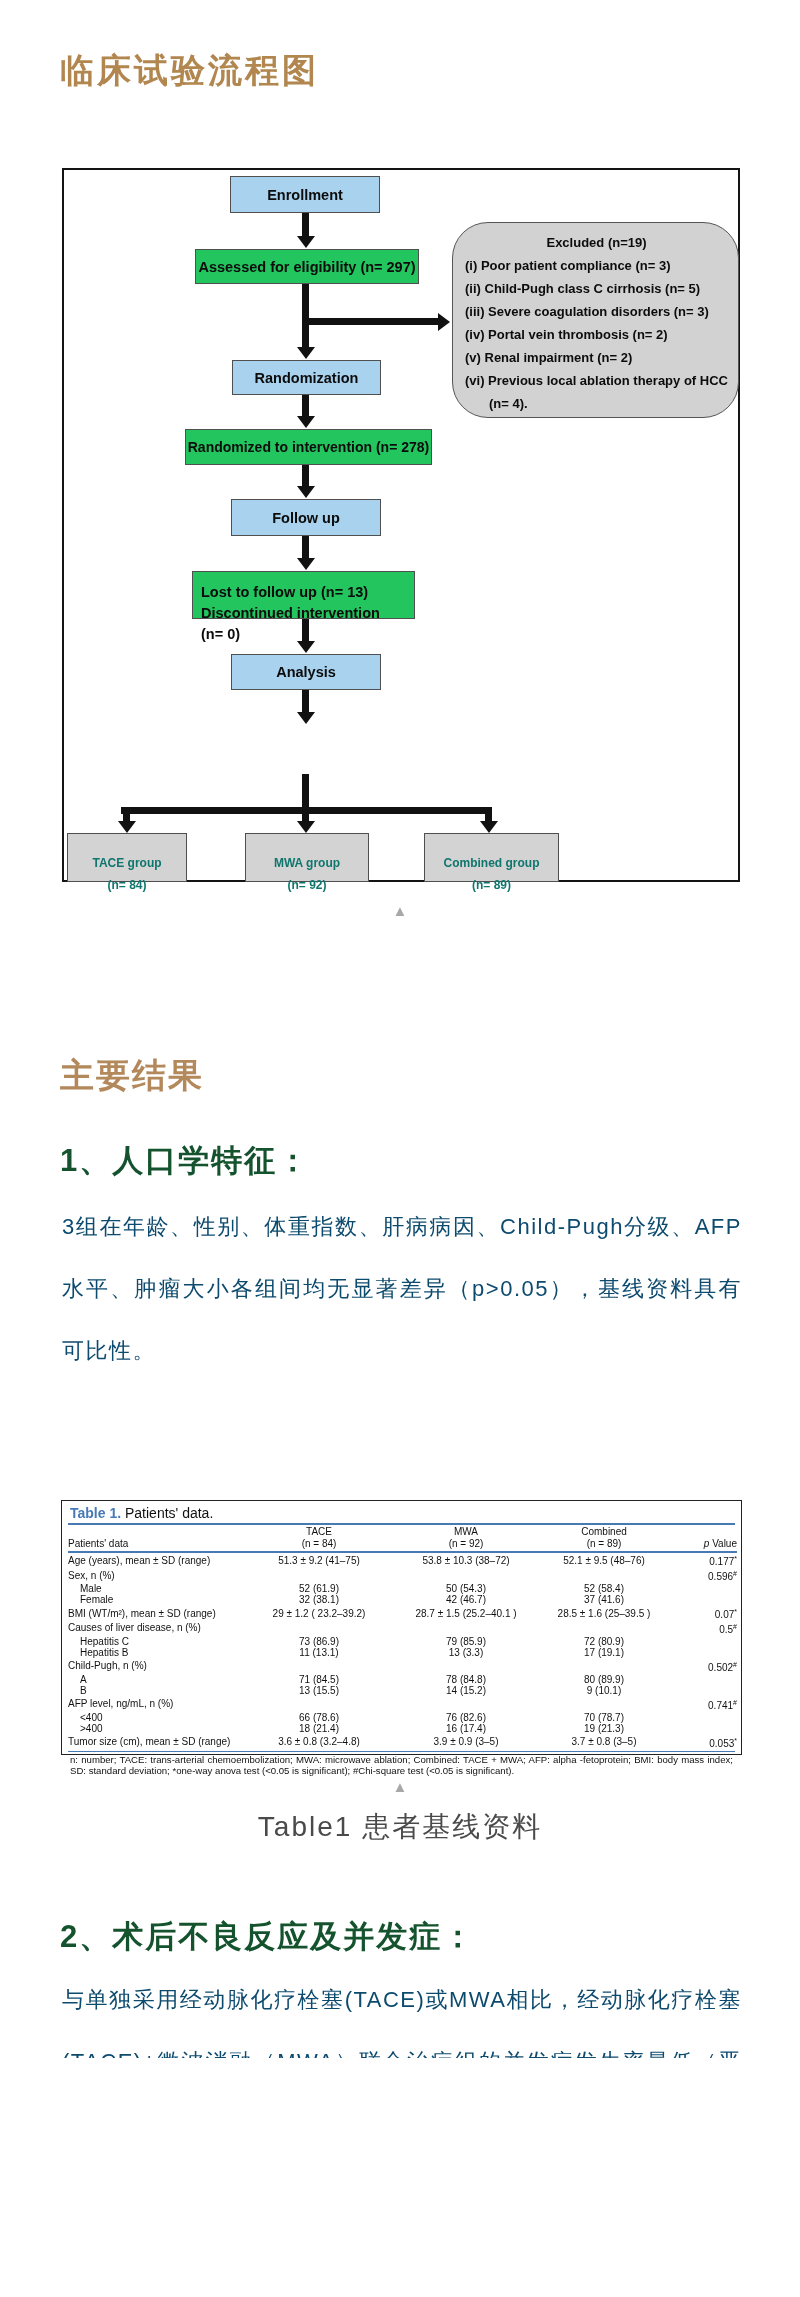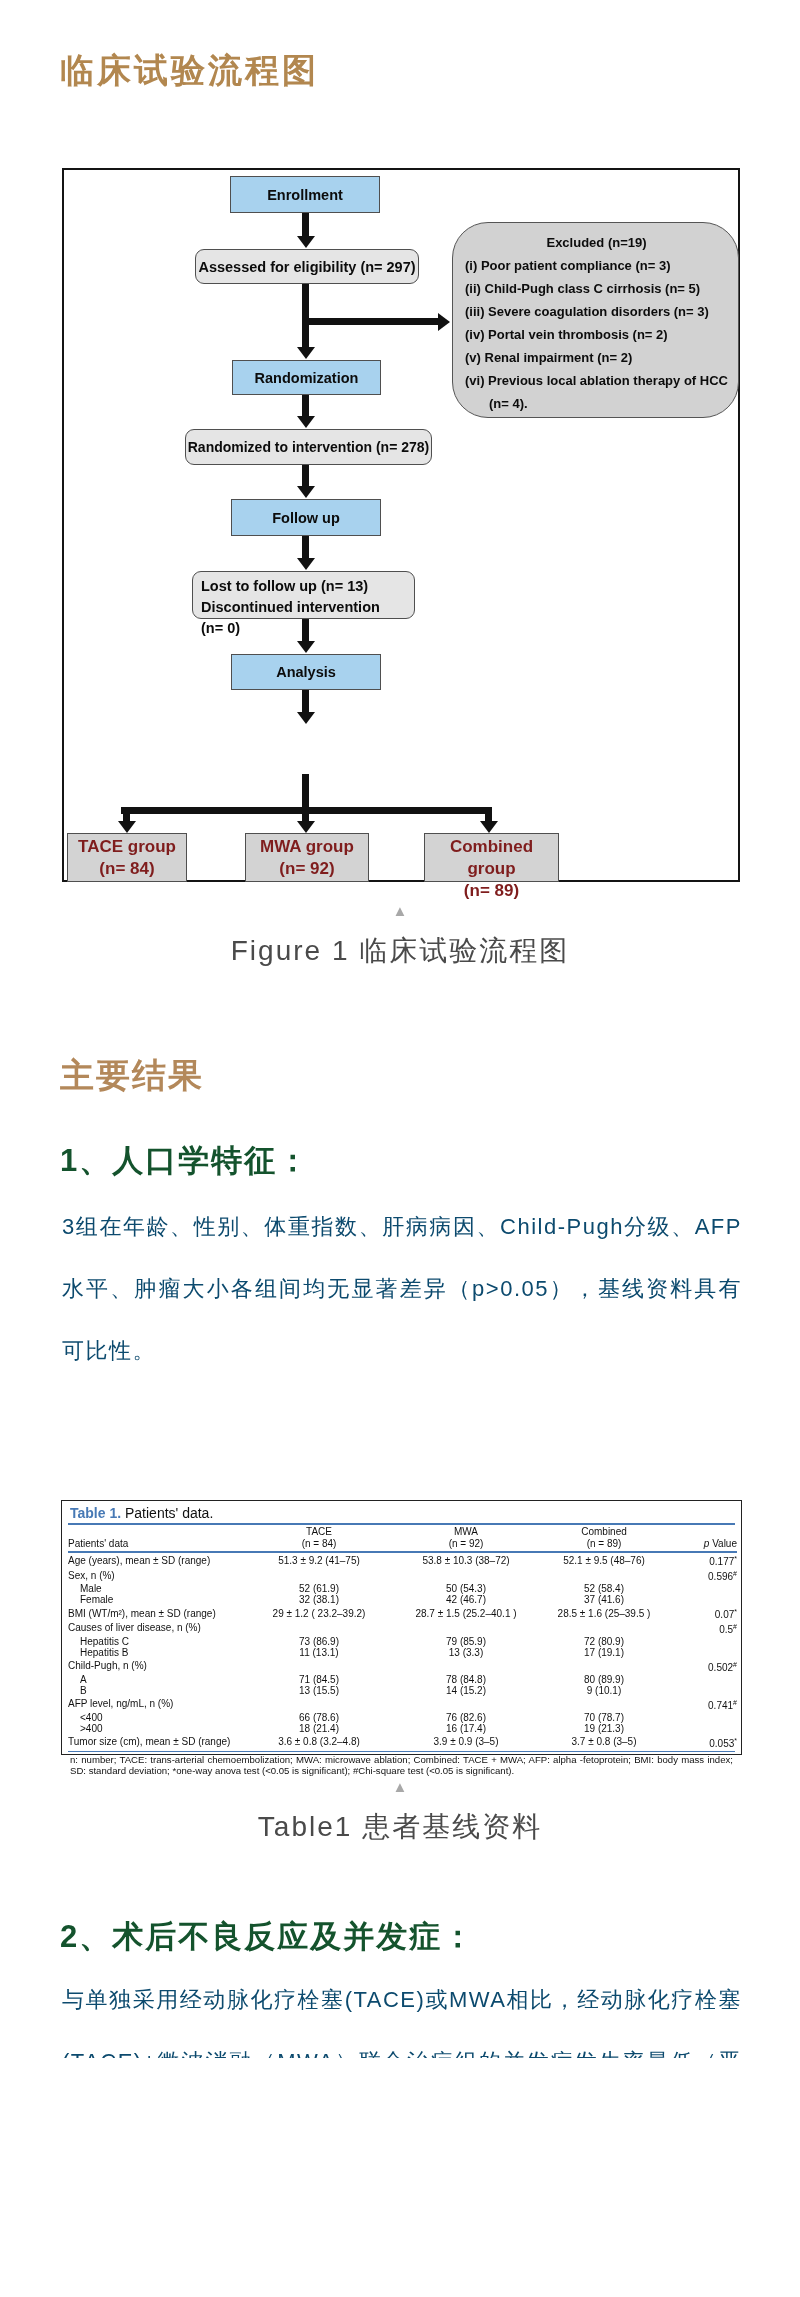--- a/index.html
+++ b/index.html
@@ -28,28 +28,28 @@
   .caption-txt { left:0; width:800px; text-align:center; font-size:28px; color:#4a4a4a; letter-spacing:2px; }
 
   
   .flow { left:62px; top:168px; width:678px; height:714px; border:2px solid #141414; background:#fff; }
   .fbox {
     position:absolute; display:flex; align-items:center; justify-content:center;
     font-weight:bold; color:#0c0c0c; font-size:14.5px; text-align:center;
     border:1.5px solid #4f4f4f;
   }
   .blue { background:#a8d2ee; }
-  .gray { background:#e5e5e5;border-radius:9px; }
+  .gray { background:#22c55e; }
   .fbox2 {
     position:absolute; font-weight:bold; color:#0c0c0c; font-size:14.5px;
-    border:1.5px solid #4f4f4f; line-height:21px; padding:4px 8px; text-align:left;
+    border:1.5px solid #4f4f4f; line-height:21px; padding:10px 8px; text-align:left;
   }
   .grp {
     position:absolute; background:#d3d3d3; border:1.5px solid #4f4f4f; font-weight:bold;
-    color:#7f1d1d; font-size:17px; text-align:center; line-height:22px; padding-top:2px;
+    color:#0f766e; font-size:12px; text-align:center; line-height:22px; padding-top:18px;
   }
   .exc {
     position:absolute; left:388px; top:52px; width:287px; height:196px;
     background:#d2d2d2; border:1.5px solid #555; border-radius:36px;
     padding:8px 10px 0 12px; font-weight:bold; color:#0c0c0c; font-size:13px; line-height:23px;
   }
   .exc-title { text-align:center; }
   .exc-item { padding-left:24px; text-indent:-24px; }
   .va, .vl { position:absolute; width:7px; background:#111; }
   .va::after {
@@ -152,21 +152,20 @@
     <div class="va" style="left:238px;top:449px;height:22px;"></div>
     <div class="va" style="left:238px;top:520px;height:22px;"></div>
     <div class="vl" style="left:238px;top:604px;height:40px;"></div>
     <div class="bar" style="left:57px;top:637px;width:371px;height:7px;"></div>
     <div class="stub" style="left:59px;top:644px;height:7px;"></div>
     <div class="stub" style="left:238px;top:644px;height:7px;"></div>
     <div class="stub" style="left:421px;top:644px;height:7px;"></div>
   </div>
 
   <div class="abs caption-tri" style="top:903px;">▲</div>
-  <div class="abs caption-txt" style="top:932px;">Figure 1 临床试验流程图</div>
 
   <div class="abs h2-serif">主要结果</div>
   <div class="abs h3-gold" style="left:60px;top:1140px;">1、人口学特征：</div>
   <div class="abs para" style="top:1196px;">3组在年龄、性别、体重指数、肝病病因、Child-Pugh分级、AFP水平、肿瘤大小各组间均无显著差异（p&gt;0.05），基线资料具有可比性。</div>
 
   <div class="abs tablebox">
     <div class="t-title">
       <span class="t-label">Table 1.</span>
       <span>Patients' data.</span>
     </div>

